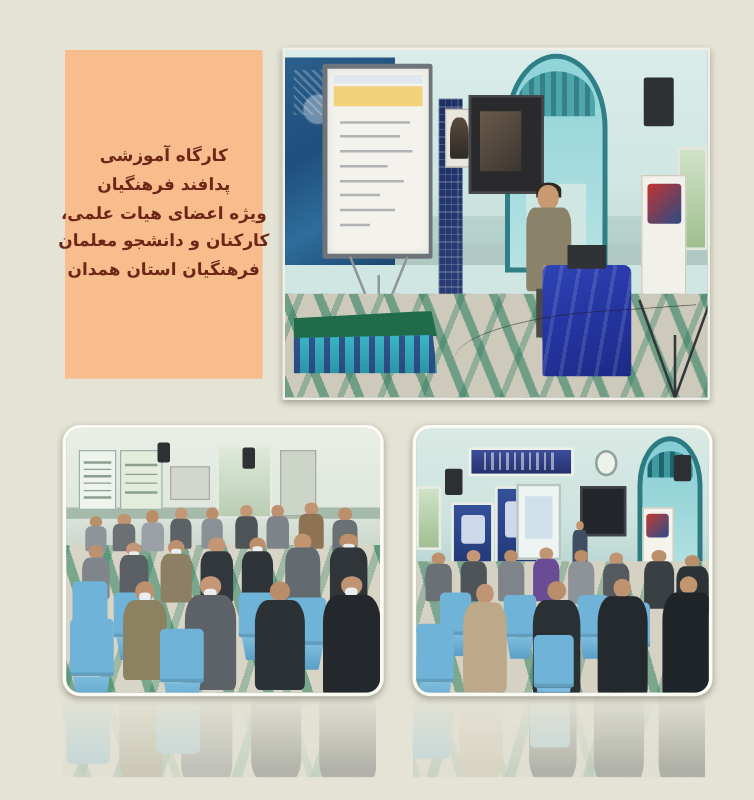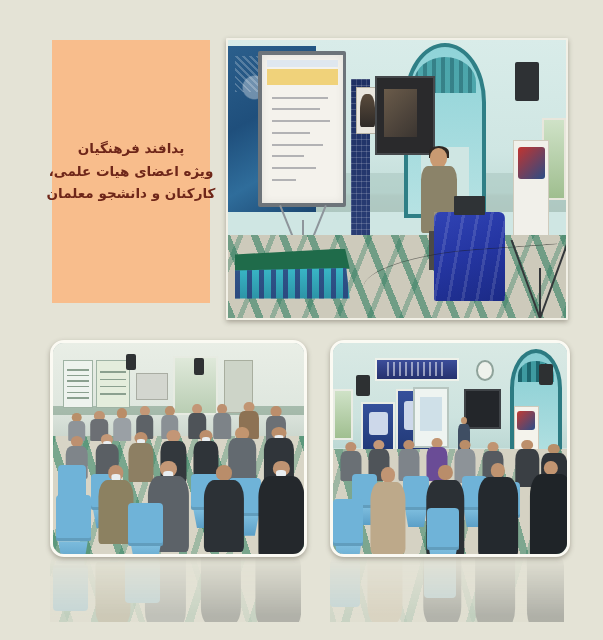--- a/index.html
+++ b/index.html
@@ -232,23 +232,25 @@
   }
   #watermark .w1{color:#f2efe2;}
   #watermark .w2{color:#e8911a;}
 </style>
 </head>
 <body>
 
 <div id="poster">
 
   <div class="announce">
+    <div class="ln">کارگاه آموزشی</div>
     <div class="ln">پدافند فرهنگیان</div>
     <div class="ln">ویژه اعضای هیات علمی،</div>
     <div class="ln">کارکنان و دانشجو معلمان</div>
+    <div class="ln">فرهنگیان استان همدان</div>
   </div>
 
   <div class="photo sq" id="photo-main">
     <div class="scene">
       <div class="m-wall"></div>
       <div class="m-dado"></div>
       <div class="m-banner-l"></div>
       <div class="m-arch">
       </div>
       <div class="m-speakerbox"></div>

